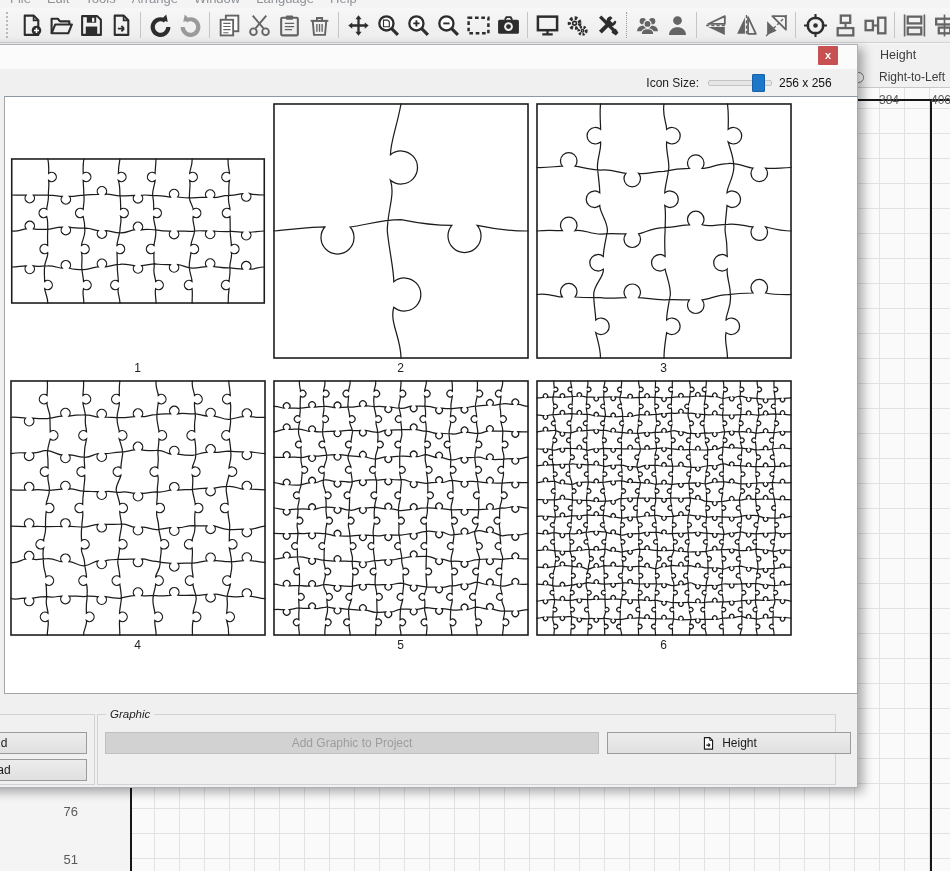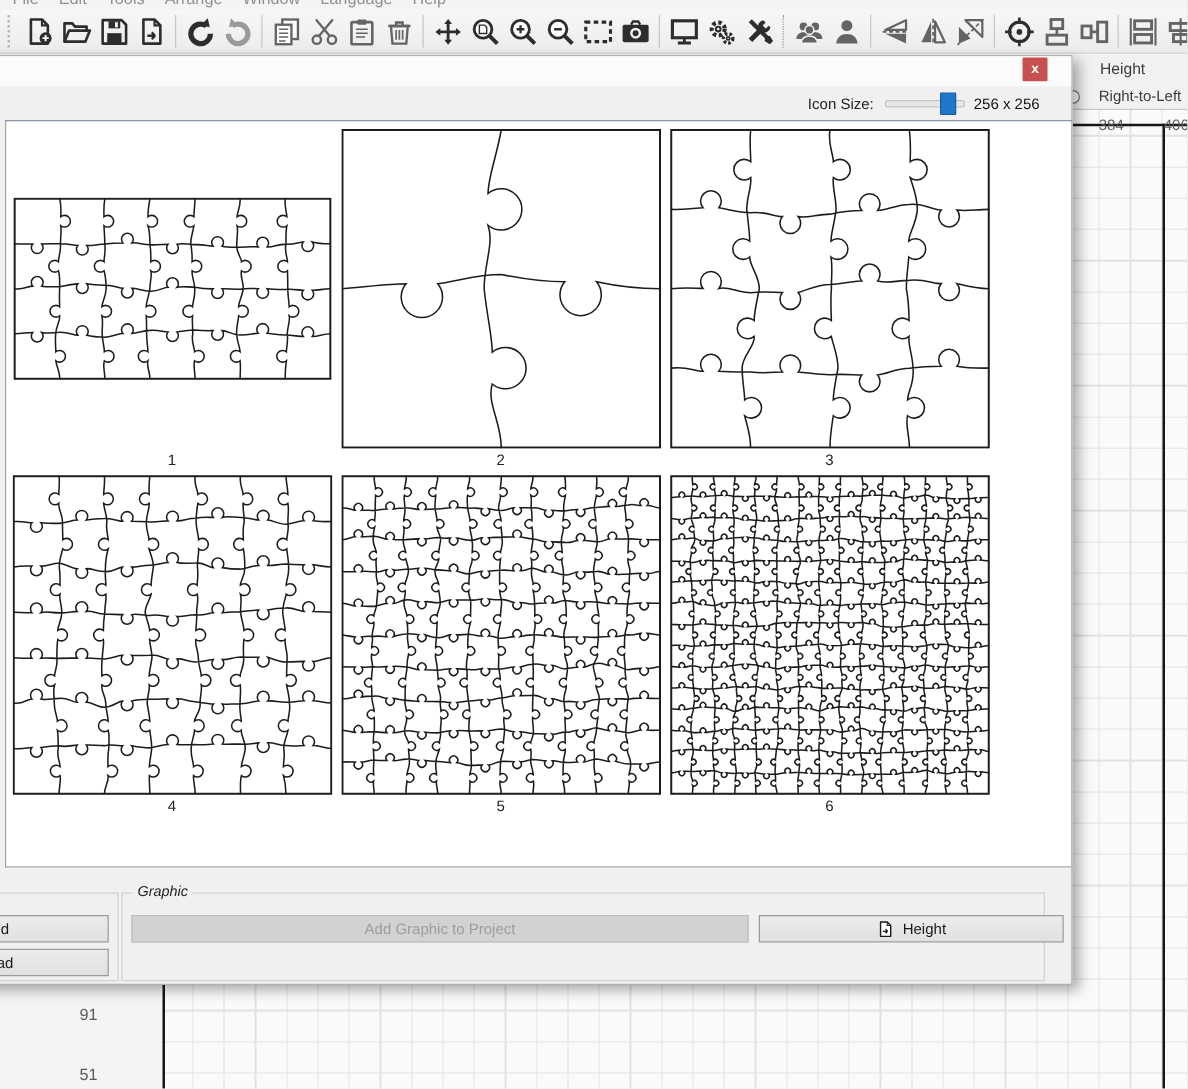--- a/index.html
+++ b/index.html
@@ -292,21 +292,21 @@
       </div>
     </div>
 
   <div class="canvas-base"></div>
   <div class="canvas-grid"></div>
   <div class="page-vline-left"></div>
   <div class="page-hline"></div>
   <div class="page-vline-right"></div>
   <div class="ruler-num" style="left:874px;top:93px;width:30px;text-align:center;">384</div>
   <div class="ruler-num" style="left:926px;top:93px;width:30px;text-align:center;">406</div>
-  <div class="ruler-num" style="left:56px;top:804px;width:22px;text-align:right;font-size:13px;">91</div>
+  <div class="ruler-num" style="left:56px;top:804px;width:22px;text-align:right;font-size:13px;">76</div>
   <div class="ruler-num" style="left:56px;top:852px;width:22px;text-align:right;font-size:13px;">51</div>
 
   <div class="rp-row1">Height 15.00</div>
   <div class="rp-row2">
     <span class="rp-radio"></span>
     <span>Right-to-Left</span>
   </div>
 
   <div class="dialog">
     <div class="dlg-topstrip"></div>

